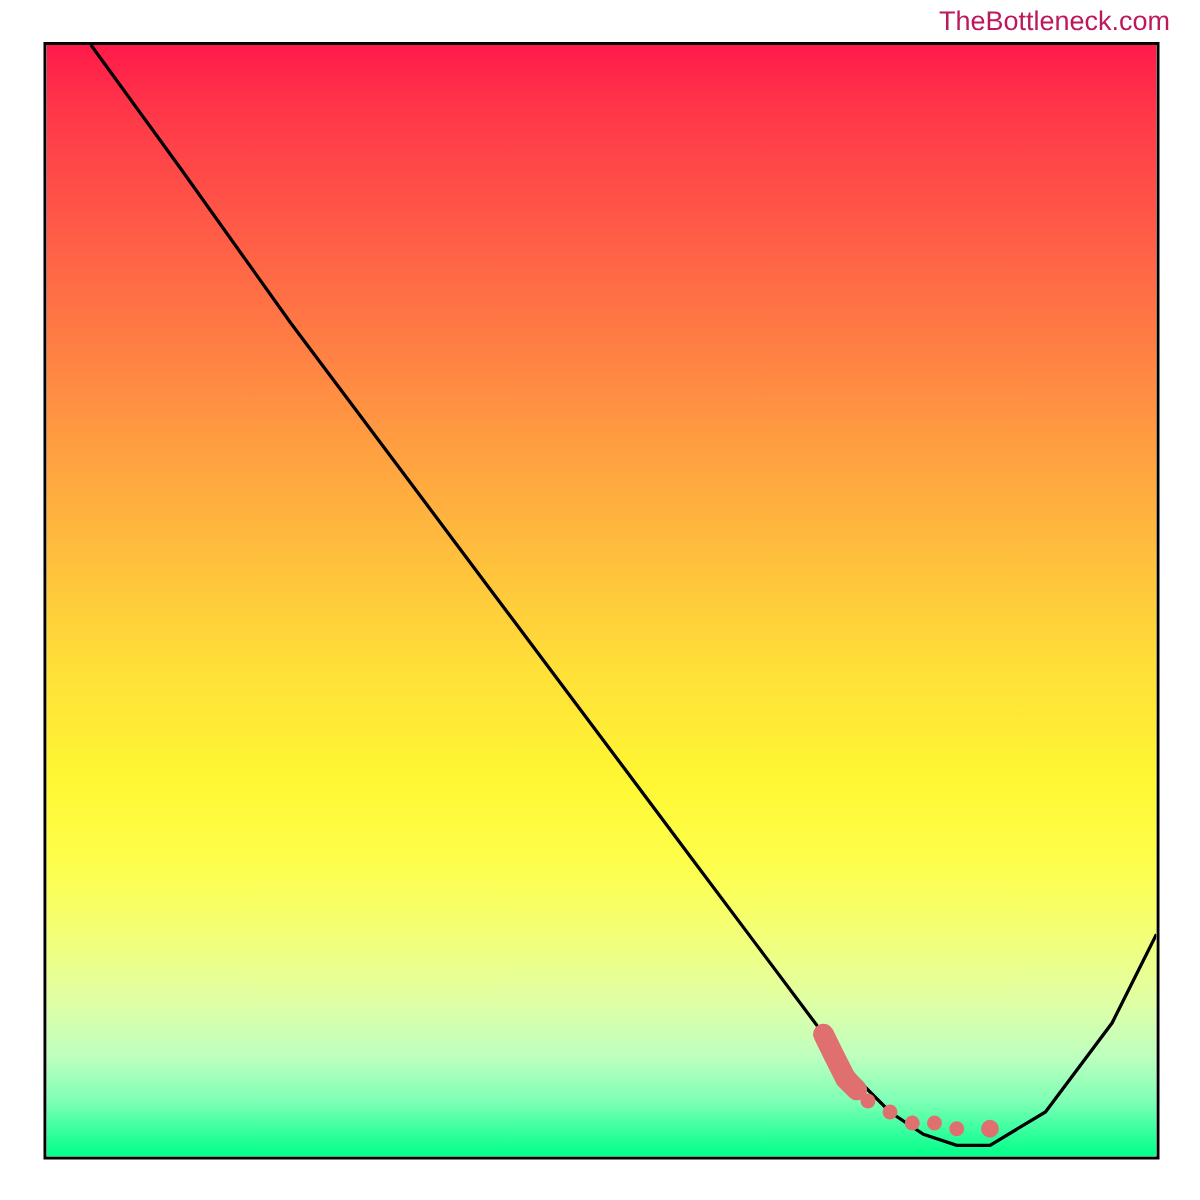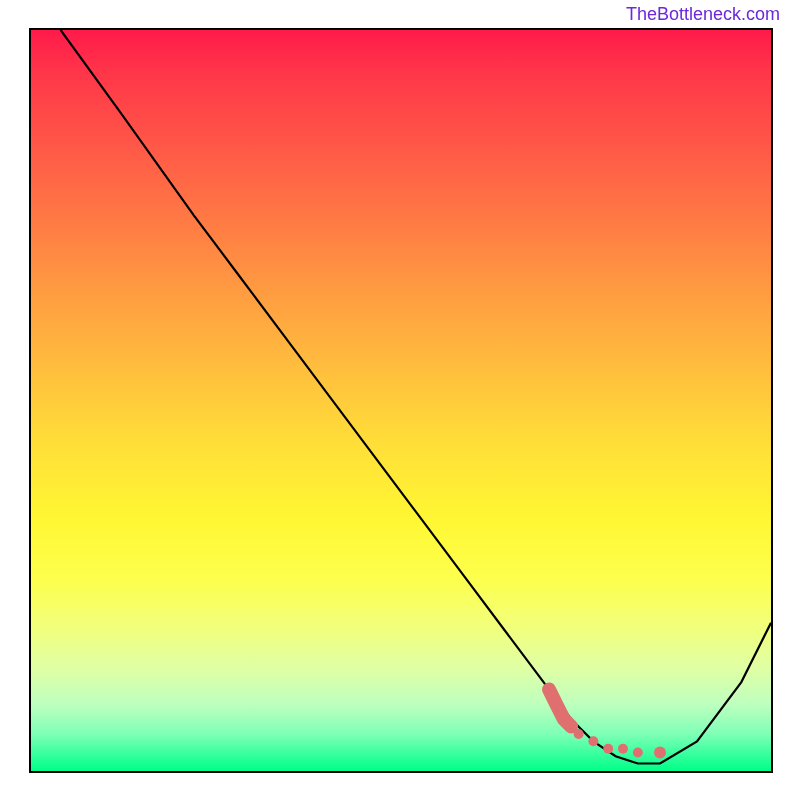--- a/index.html
+++ b/index.html
@@ -9,21 +9,21 @@
     background: #fff;
     position: relative;
     overflow: hidden;
     font-family: Arial, sans-serif;
   }
   .watermark {
     position: absolute;
     top: 4px;
     right: 20px;
     font-size: 18px;
-    color: #6d28d9;
+    color: #be185d;
     font-weight: 500;
     z-index: 10;
   }
   .plot-frame {
     position: absolute;
     left: 29px;
     top: 28px;
     width: 744px;
     height: 745px;
     border: 2px solid #000;

